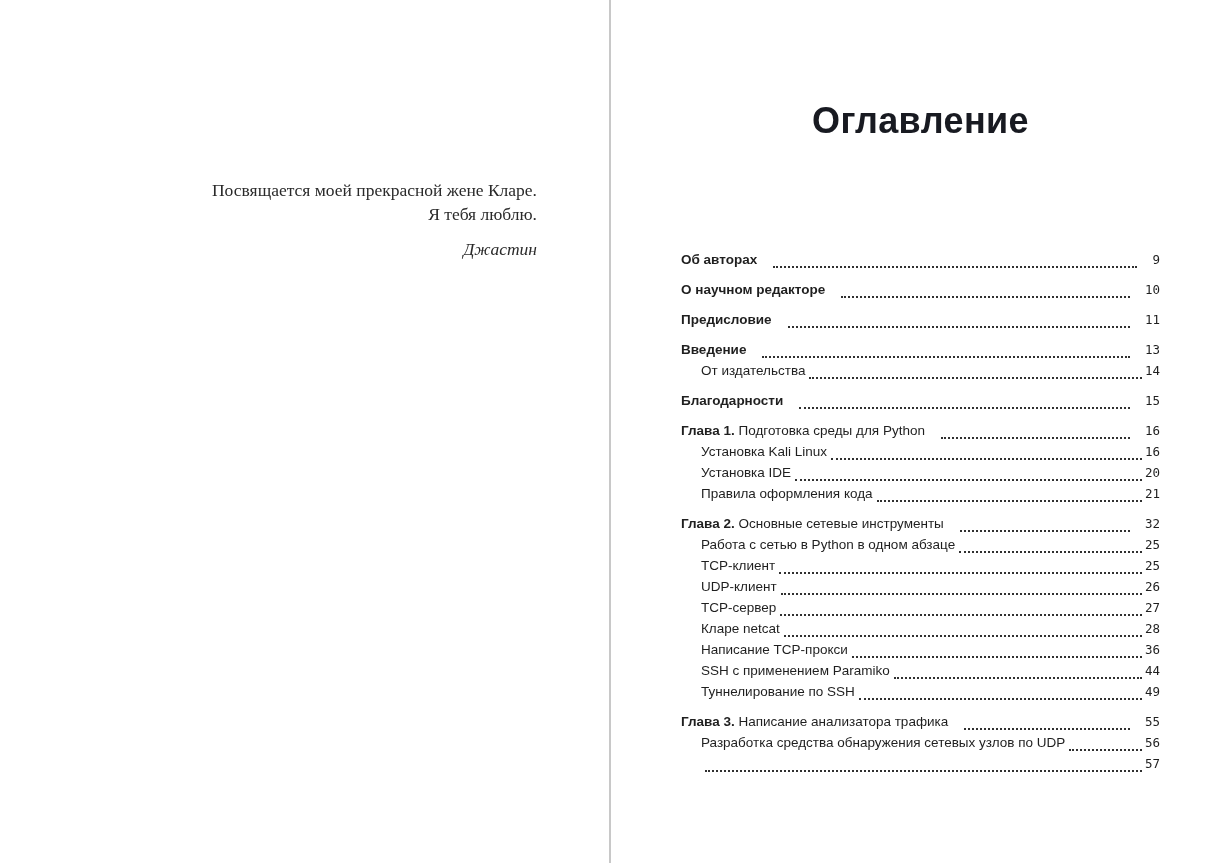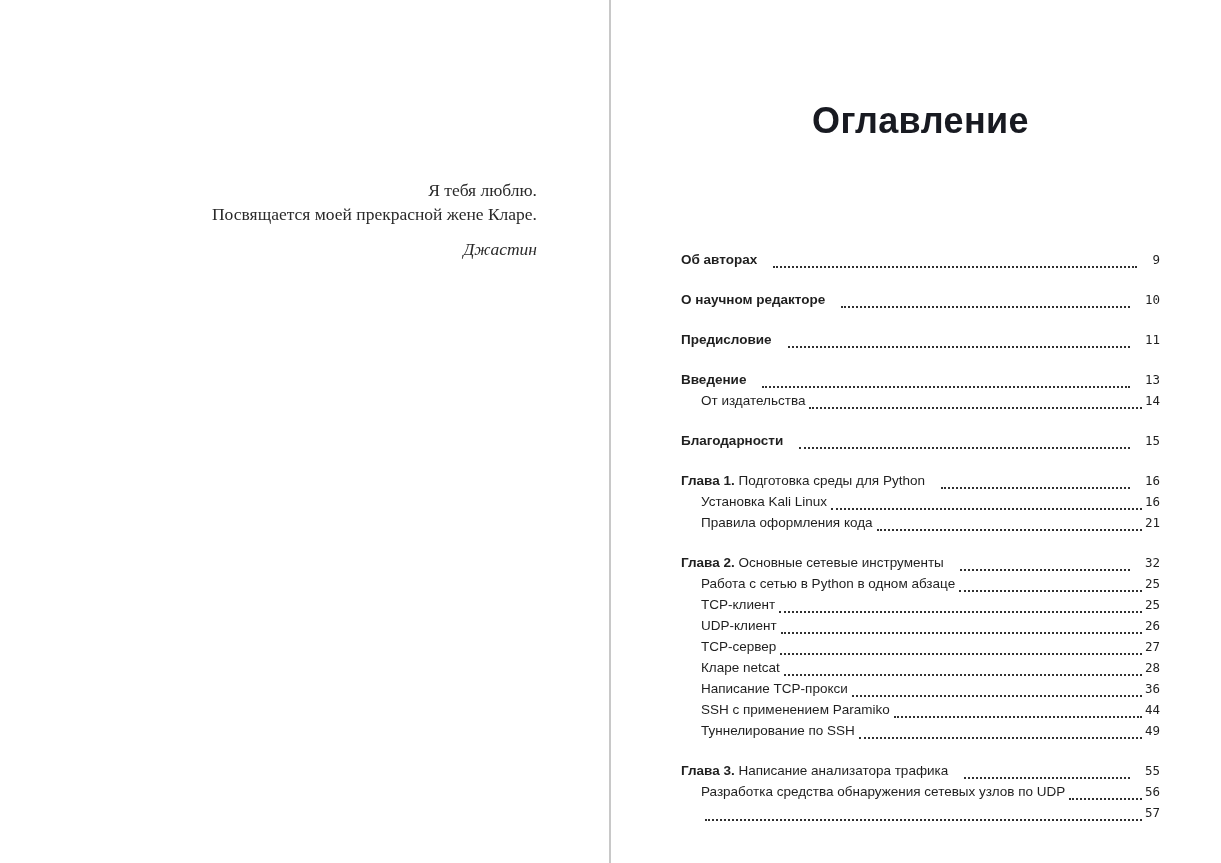--- a/index.html
+++ b/index.html
@@ -24,21 +24,21 @@
     position:absolute;left:681px;top:100px;width:479px;color:#1f1f1f;
   }
   .toc-title{
     margin:0;text-align:center;
     font-size:36px;font-weight:bold;color:#181a21;letter-spacing:.4px;
   }
   .toc-list{margin-top:107px;}
   .toc-row{
     display:flex;height:21px;font-size:13.5px;color:#1f1f1f;
   }
-  .toc-row.top{margin-top:19px;gap:12px;}
+  .toc-row.top{margin-top:9px;gap:12px;}
   .toc-row.l1{padding-left:20px;}
   .toc-label{white-space:nowrap;line-height:21px;}
   .toc-row.bold .toc-label{font-weight:bold;}
   .toc-prefix{font-weight:bold;}
   .toc-dots{
     flex:1;margin:0 3px 0 4px;height:17px;
     border-bottom:2px dotted #303030;
     min-width:12px;
   }
   .toc-page{
@@ -47,22 +47,22 @@
   }
 </style>
 </head>
 <body>
 
 <div class="canvas">
 
   <div class="page-divider"></div>
 
   <div class="left-page">
+    <p>Посвящается моей прекрасной жене Кларе.</p>
     <p>Я тебя люблю.</p>
-    <p>Посвящается моей прекрасной жене Кларе.</p>
     <p class="dedication-signature">Джастин</p>
   </div>
 
   <div class="right-page">
     <h1 class="toc-title">Оглавление</h1>
     <div class="toc-list" id="toc-list">
         <div class="toc-row top bold">
           <span class="toc-label">Об авторах</span>
           <span class="toc-dots"></span>
           <span class="toc-page">9</span>
@@ -94,20 +94,25 @@
         </div>
         <div class="toc-row top">
           <span class="toc-label"><span class="toc-prefix">Глава 1. </span>Подготовка среды для Python</span>
           <span class="toc-dots"></span>
           <span class="toc-page">16</span>
         </div>
         <div class="toc-row l1">
           <span class="toc-label">Установка Kali Linux</span>
           <span class="toc-dots"></span>
           <span class="toc-page">16</span>
+        </div>
+        <div class="toc-row l1">
+          <span class="toc-label">Установка IDE</span>
+          <span class="toc-dots"></span>
+          <span class="toc-page">20</span>
         </div>
         <div class="toc-row l1">
           <span class="toc-label">Правила оформления кода</span>
           <span class="toc-dots"></span>
           <span class="toc-page">21</span>
         </div>
         <div class="toc-row top">
           <span class="toc-label"><span class="toc-prefix">Глава 2. </span>Основные сетевые инструменты</span>
           <span class="toc-dots"></span>
           <span class="toc-page">32</span>

